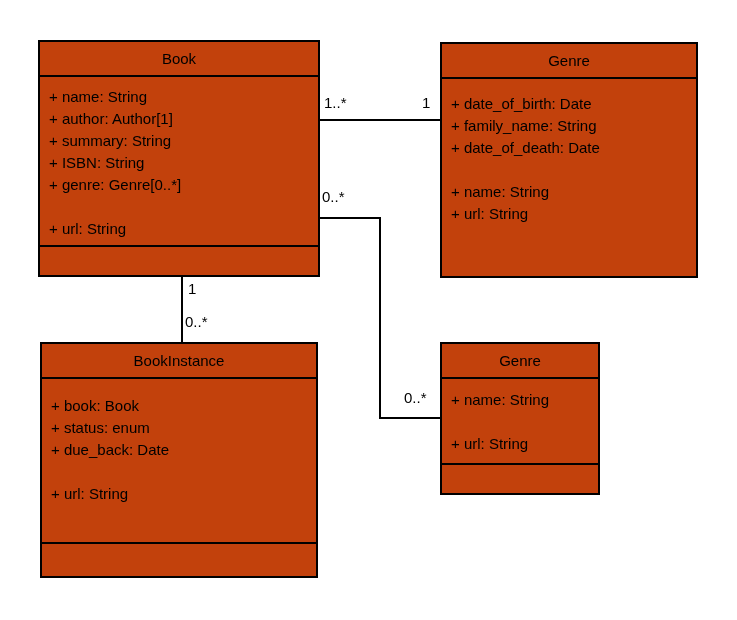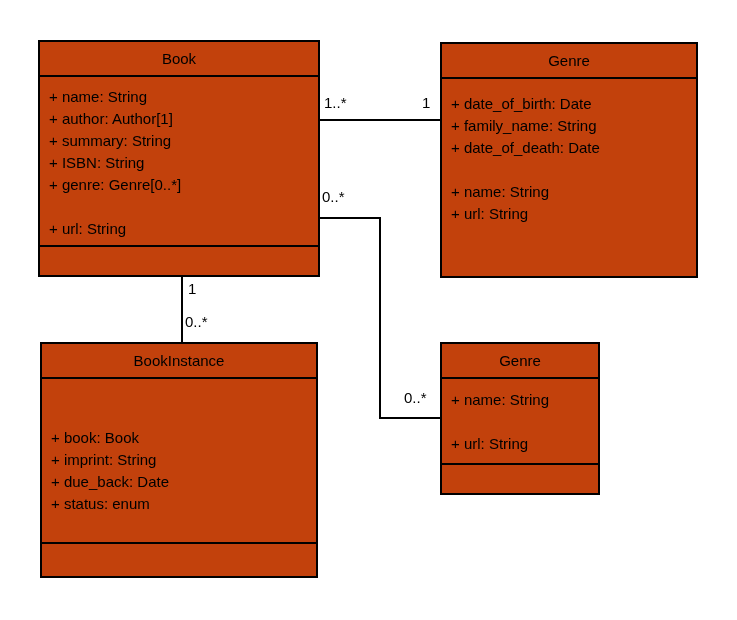--- a/index.html
+++ b/index.html
@@ -54,21 +54,21 @@
   .uml-methods {
     flex: 0 0 auto;
     border-top: 2px solid #000000;
   }
   
   #cls-book        { left: 38px;  top: 40px;  width: 282px; height: 237px; }
   #cls-book .uml-methods { height: 28px; }
   #cls-author      { left: 440px; top: 42px;  width: 258px; height: 236px; }
   #cls-author .uml-attrs { padding-top: 14px; }
   #cls-bookinstance{ left: 40px;  top: 342px; width: 278px; height: 236px; }
-  #cls-bookinstance .uml-attrs { padding-top: 16px; margin-top: 32px; }
+  #cls-bookinstance .uml-attrs { padding-top: 16px; }
   #cls-bookinstance .uml-methods { height: 32px; }
   #cls-genre       { left: 440px; top: 342px; width: 160px; height: 153px; }
   #cls-genre .uml-attrs { padding-top: 10px; }
   #cls-genre .uml-methods { height: 28px; }
   .mult-label {
     position: absolute;
     font-size: 15px;
     line-height: 16px;
     z-index: 2;
     white-space: pre;
@@ -114,23 +114,22 @@
       <div class="attr-row"></div>
       <div class="attr-row">+ name: String</div>
       <div class="attr-row">+ url: String</div>
     </div>
   </div>
 
   <div class="uml-class" id="cls-bookinstance">
     <div class="uml-title">BookInstance</div>
     <div class="uml-attrs">
       <div class="attr-row">+ book: Book</div>
-      <div class="attr-row">+ imprint: String</div>
+      <div class="attr-row">+ status: enum</div>
       <div class="attr-row">+ due_back: Date</div>
-      <div class="attr-row">+ status: enum</div>
       <div class="attr-row"></div>
       <div class="attr-row">+ url: String</div>
     </div>
     <div class="uml-methods"></div>
   </div>
 
   <div class="uml-class" id="cls-genre">
     <div class="uml-title">Genre</div>
     <div class="uml-attrs">
       <div class="attr-row">+ name: String</div>

